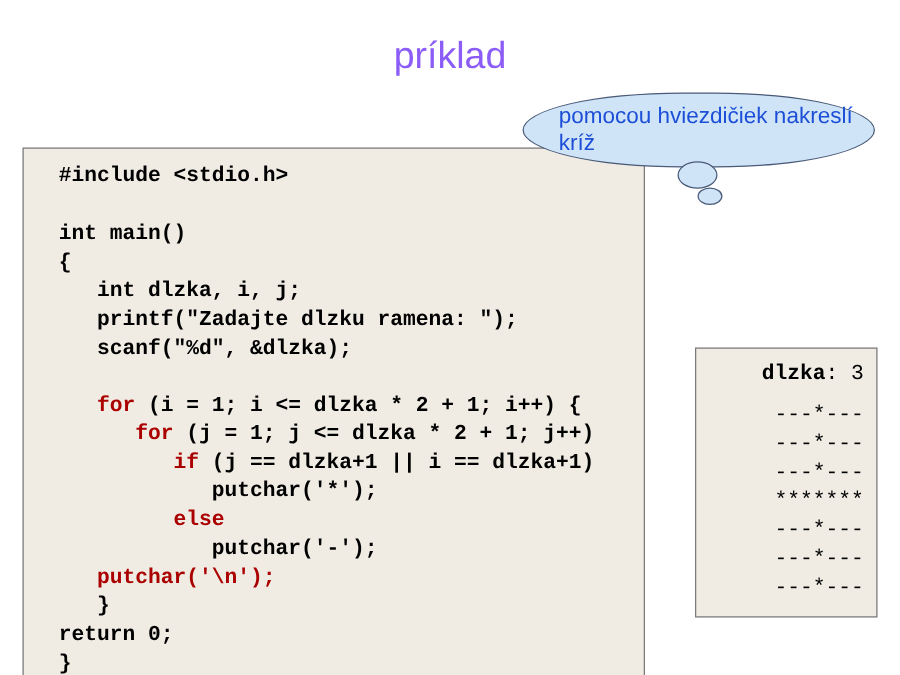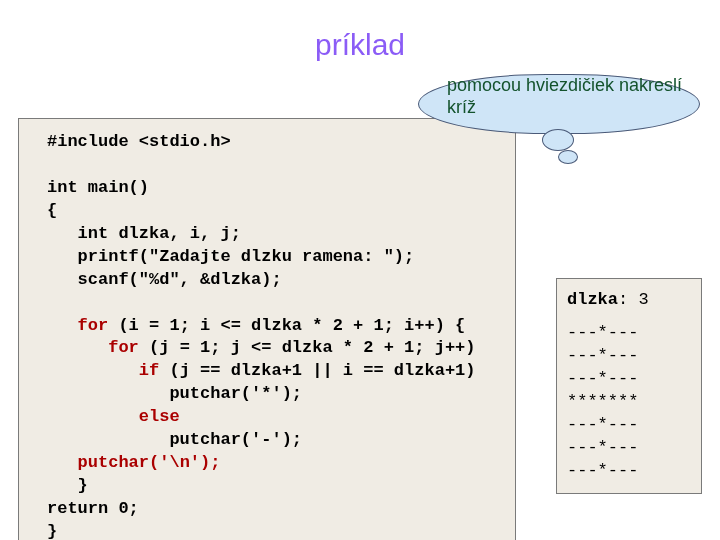--- a/index.html
+++ b/index.html
@@ -42,43 +42,45 @@
     right: 18px;
     top: 278px;
     width: 146px;
     background: #f0ece4;
     border: 1.5px solid #7a7a7a;
     padding: 10px 10px;
     font-family: "Courier New", Courier, monospace;
     font-size: 17px;
     line-height: 1.35;
     color: #000;
+    text-align: right;
   }
   .output-header .b { font-weight: bold; }
   .output-lines { margin-top: 10px; white-space: pre; }
   .cloud {
     position: absolute;
     left: 418px;
     top: 74px;
     width: 282px;
     height: 90px;
   }
   .bubble {
     position: absolute;
     left: 0; top: 0;
     width: 282px;
     height: 60px;
     background: #cfe5f7;
     border: 1.5px solid #4a5a78;
     border-radius: 50% / 55%;
     display: flex;
+    align-items: center;
     padding-left: 28px;
     font-size: 18px;
     line-height: 1.2;
-    color: #14532d;
+    color: #1d4ed8;
   }
   .puff {
     position: absolute;
     background: #cfe5f7;
     border: 1.5px solid #4a5a78;
     border-radius: 50%;
   }
   .p1 { width: 32px; height: 22px; left: 124px; top: 55px; }
   .p2 { width: 20px; height: 14px; left: 140px; top: 76px; }
 </style>

